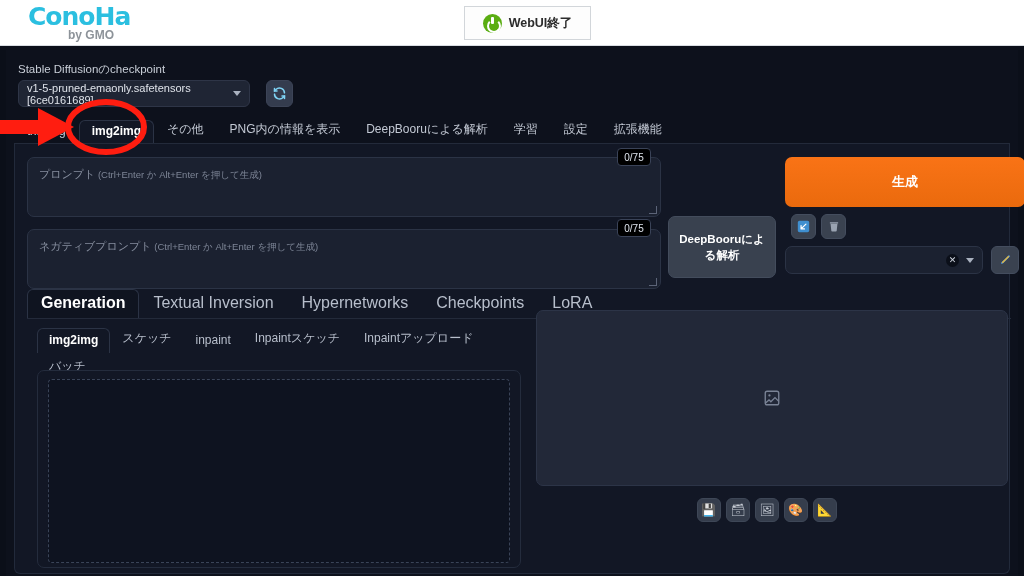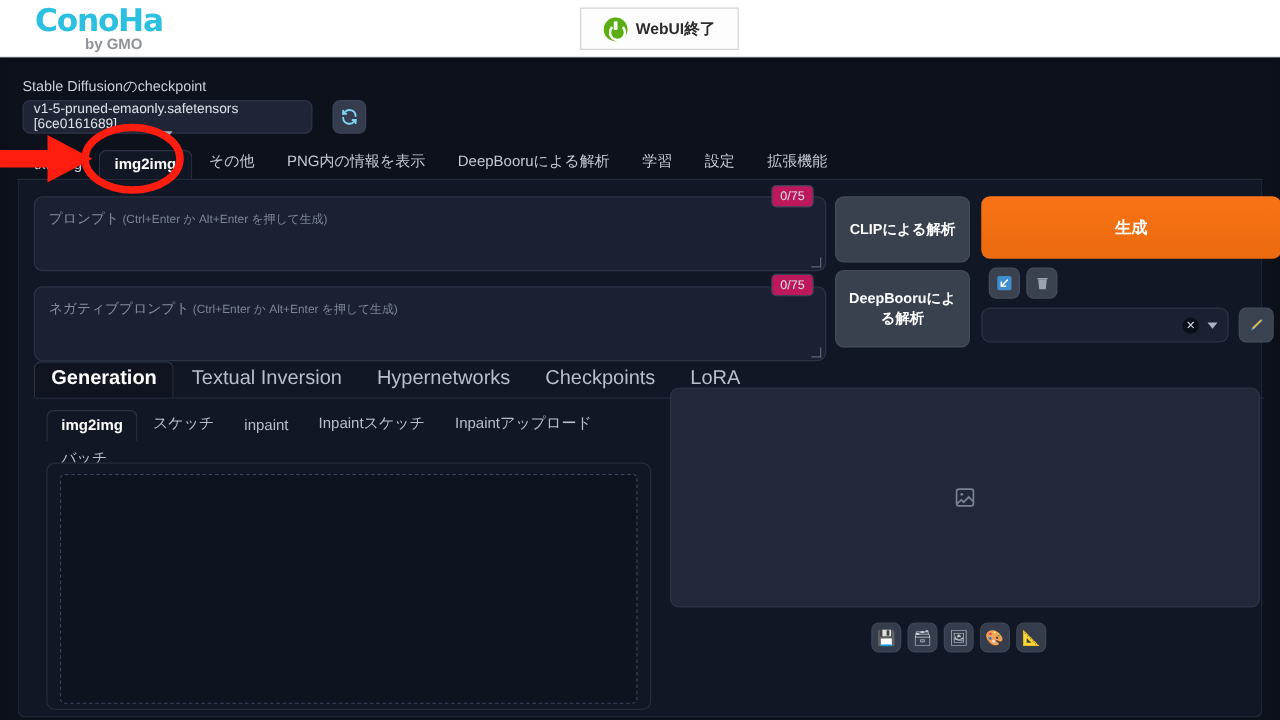--- a/index.html
+++ b/index.html
@@ -70,21 +70,20 @@
   .ckpt-label {
     position: absolute; left: 12px; top: 12px;
     font-size: 11.5px; color: #c9cfd8;
   }
   #ckpt-select {
     position: absolute; left: 12px; top: 30px;
     width: 232px; height: 27px;
     background: #1f2534; border: 1px solid #2e3547; border-radius: 6px;
     display: flex; align-items: center; padding: 0 8px;
     cursor: pointer;
-    flex-direction: column;
   }
   #ckpt-select .val { font-size: 11px; color: #dfe3ea; flex: 1; }
   #ckpt-select .caret {
     width: 0; height: 0; border-left: 4px solid transparent;
     border-right: 4px solid transparent; border-top: 5px solid #aab2c0;
   }
   #ckpt-refresh {
     position: absolute; left: 260px; top: 30px;
     width: 27px; height: 27px; border-radius: 6px;
     background: #343c4e; border: 1px solid #3c4457;
@@ -135,21 +134,21 @@
   #prompt-neg { top: 85px; }
   .resizer {
     position: absolute; right: 3px; bottom: 2px;
     width: 8px; height: 8px;
     border-right: 1px solid #5c6478; border-bottom: 1px solid #5c6478;
     transform: skewX(-0deg);
   }
   .token-badge {
     position: absolute; left: 602px;
     width: 34px; height: 18px;
-    background: #be185d; border: 1px solid #3a4358; border-radius: 4px;
+    background: #000000; border: 1px solid #3a4358; border-radius: 4px;
     font-size: 10px; color: #dfe4ec;
     display: flex; align-items: center; justify-content: center;
     z-index: 5;
   }
   #token-pos { top: 4px; }
   #token-neg { top: 75px; }
 
   
   .interrogate {
     position: absolute; left: 653px;
@@ -333,21 +332,20 @@
         <span>プロンプト</span><span class="hint"> (Ctrl+Enter か Alt+Enter を押して生成)</span>
         <span class="resizer"></span>
       </div>
 
       <div class="token-badge" id="token-neg">0/75</div>
       <div class="prompt-box" id="prompt-neg">
         <span>ネガティブプロンプト</span><span class="hint"> (Ctrl+Enter か Alt+Enter を押して生成)</span>
         <span class="resizer"></span>
       </div>
 
-      <div class="interrogate" id="btn-clip">CLIPによる解析</div>
       <div class="interrogate" id="btn-deepbooru">DeepBooruによる解析</div>
 
       <div id="btn-generate">生成</div>
 
       <div class="mini-btn" id="btn-restore">
         <svg width="13" height="13" viewBox="0 0 16 16">
           <rect x="1" y="1" width="14" height="14" rx="2" fill="#3f8fd0"></rect>
           <path d="M11 5 L5 11 M5 11 L9.2 11 M5 11 L5 6.8" stroke="#fff" stroke-width="1.5" fill="none" stroke-linecap="round"></path>
         </svg>
       </div>

